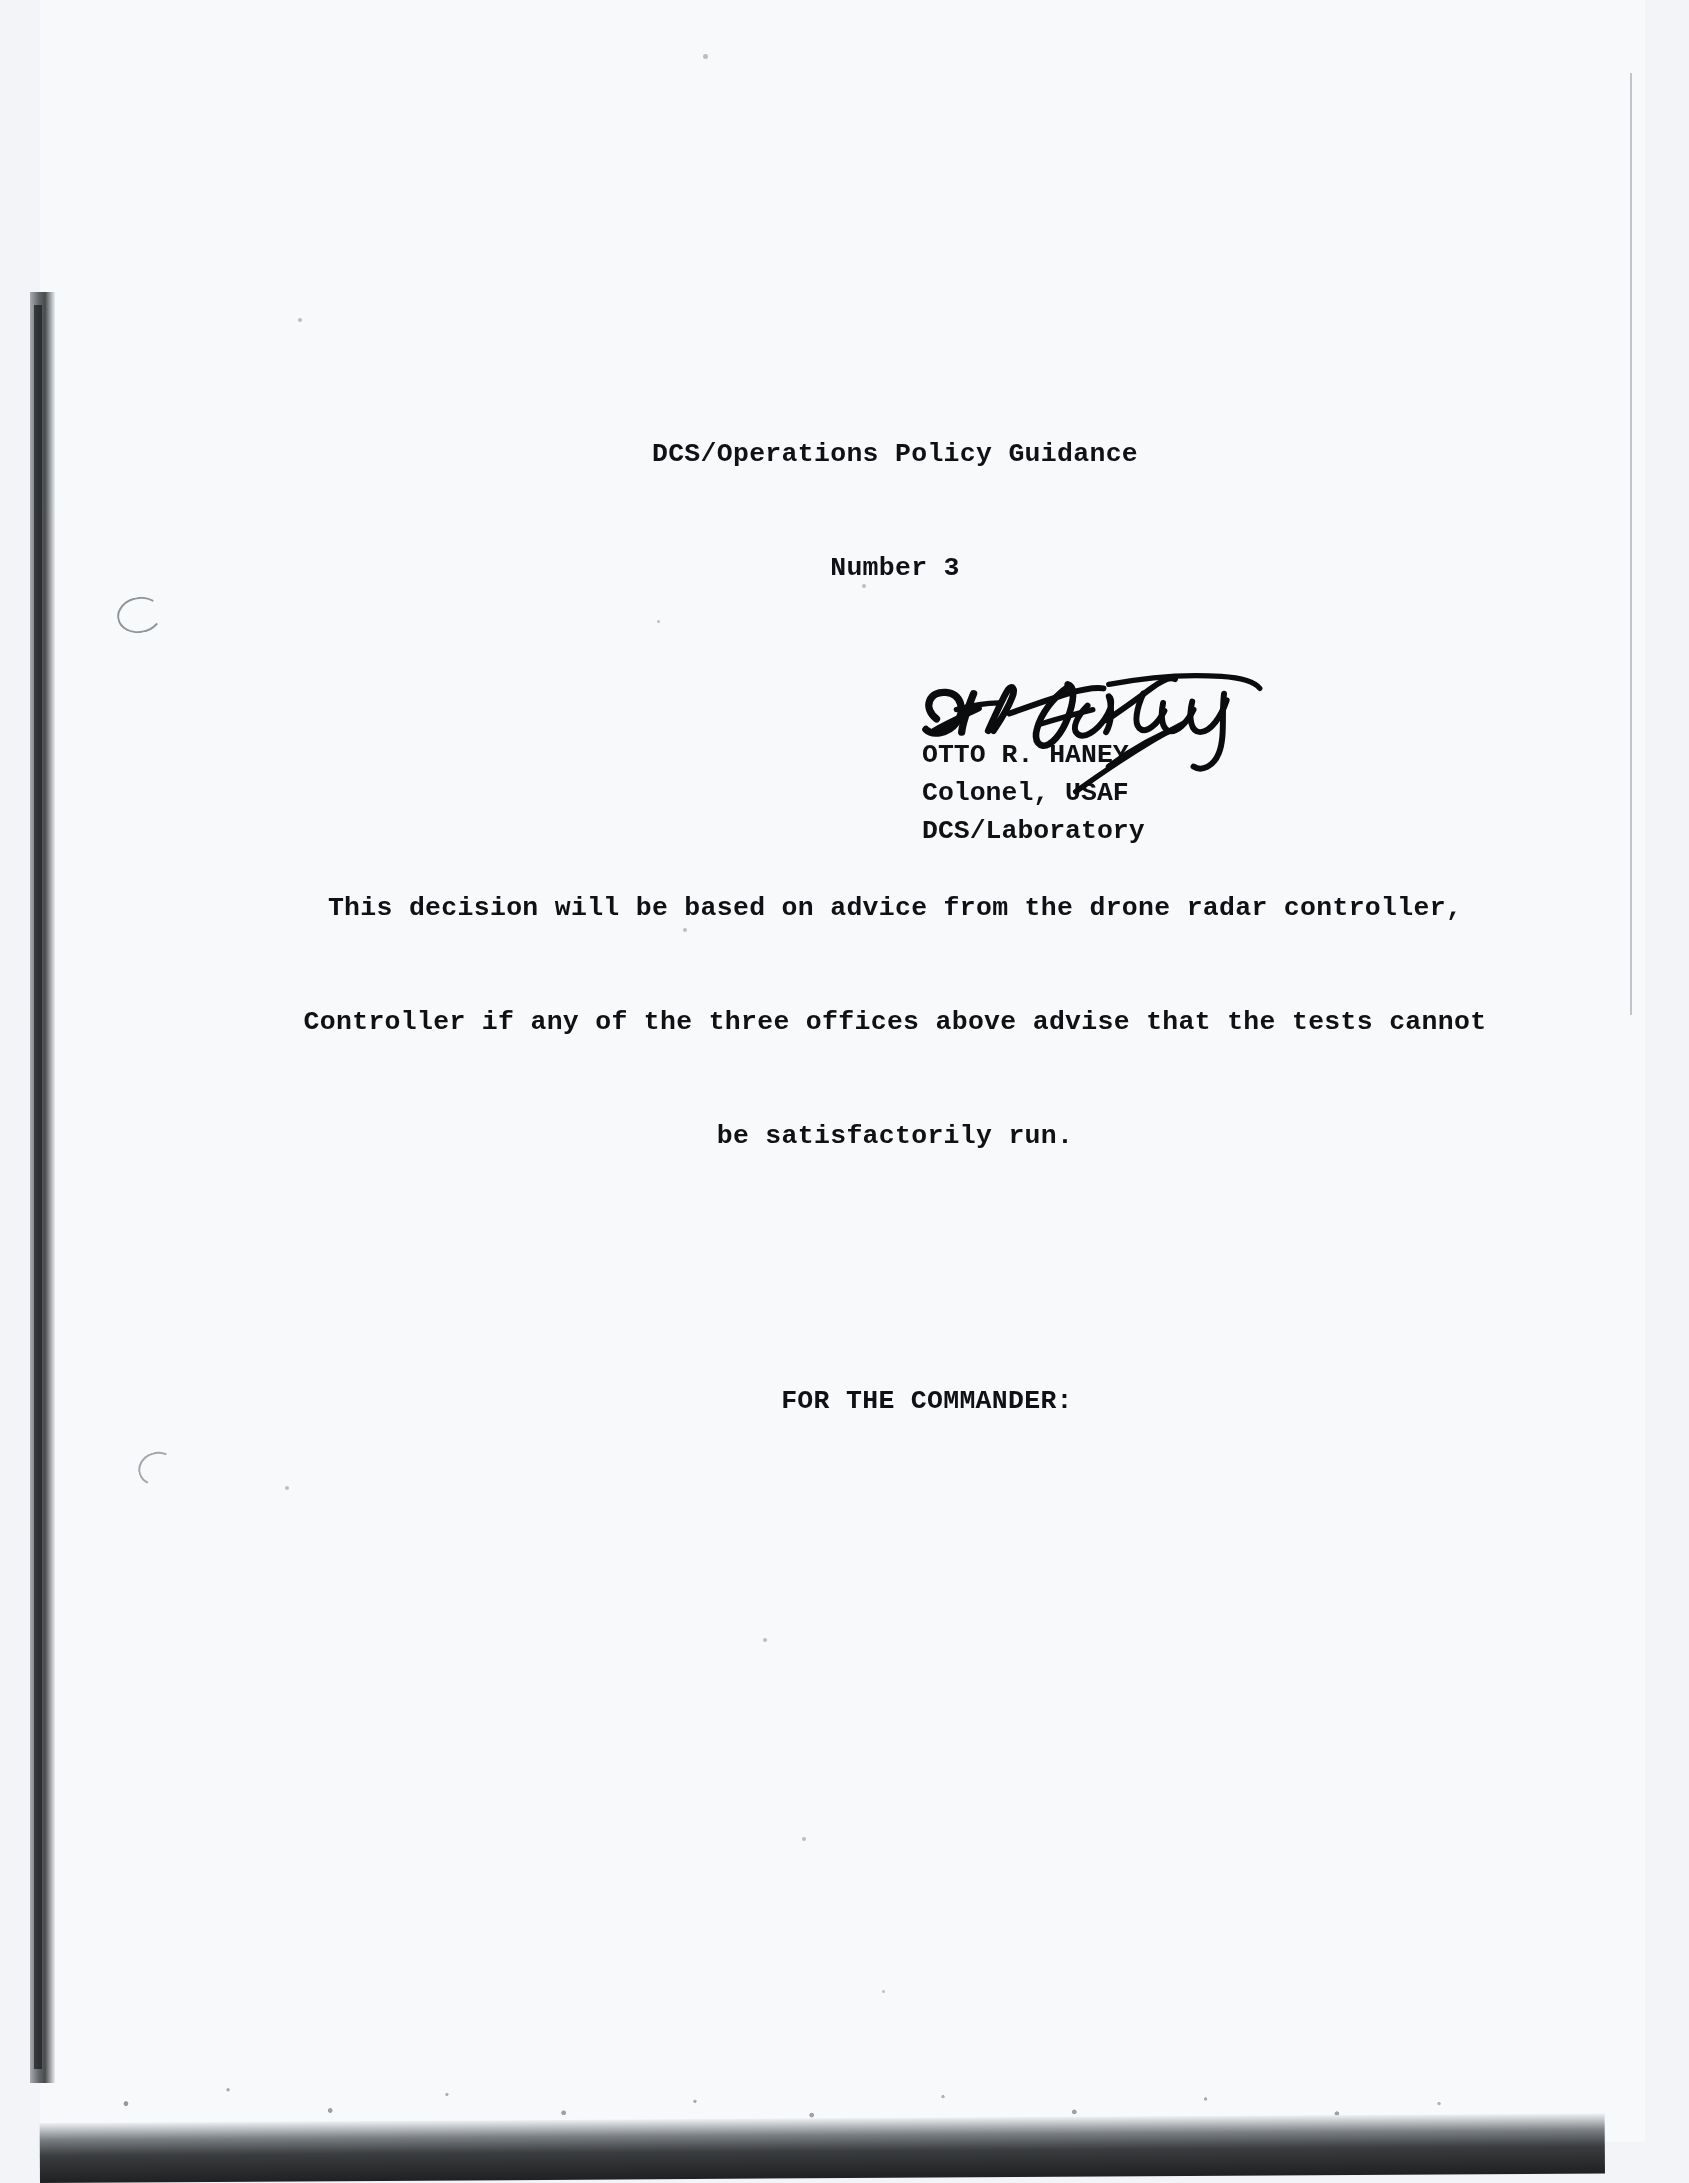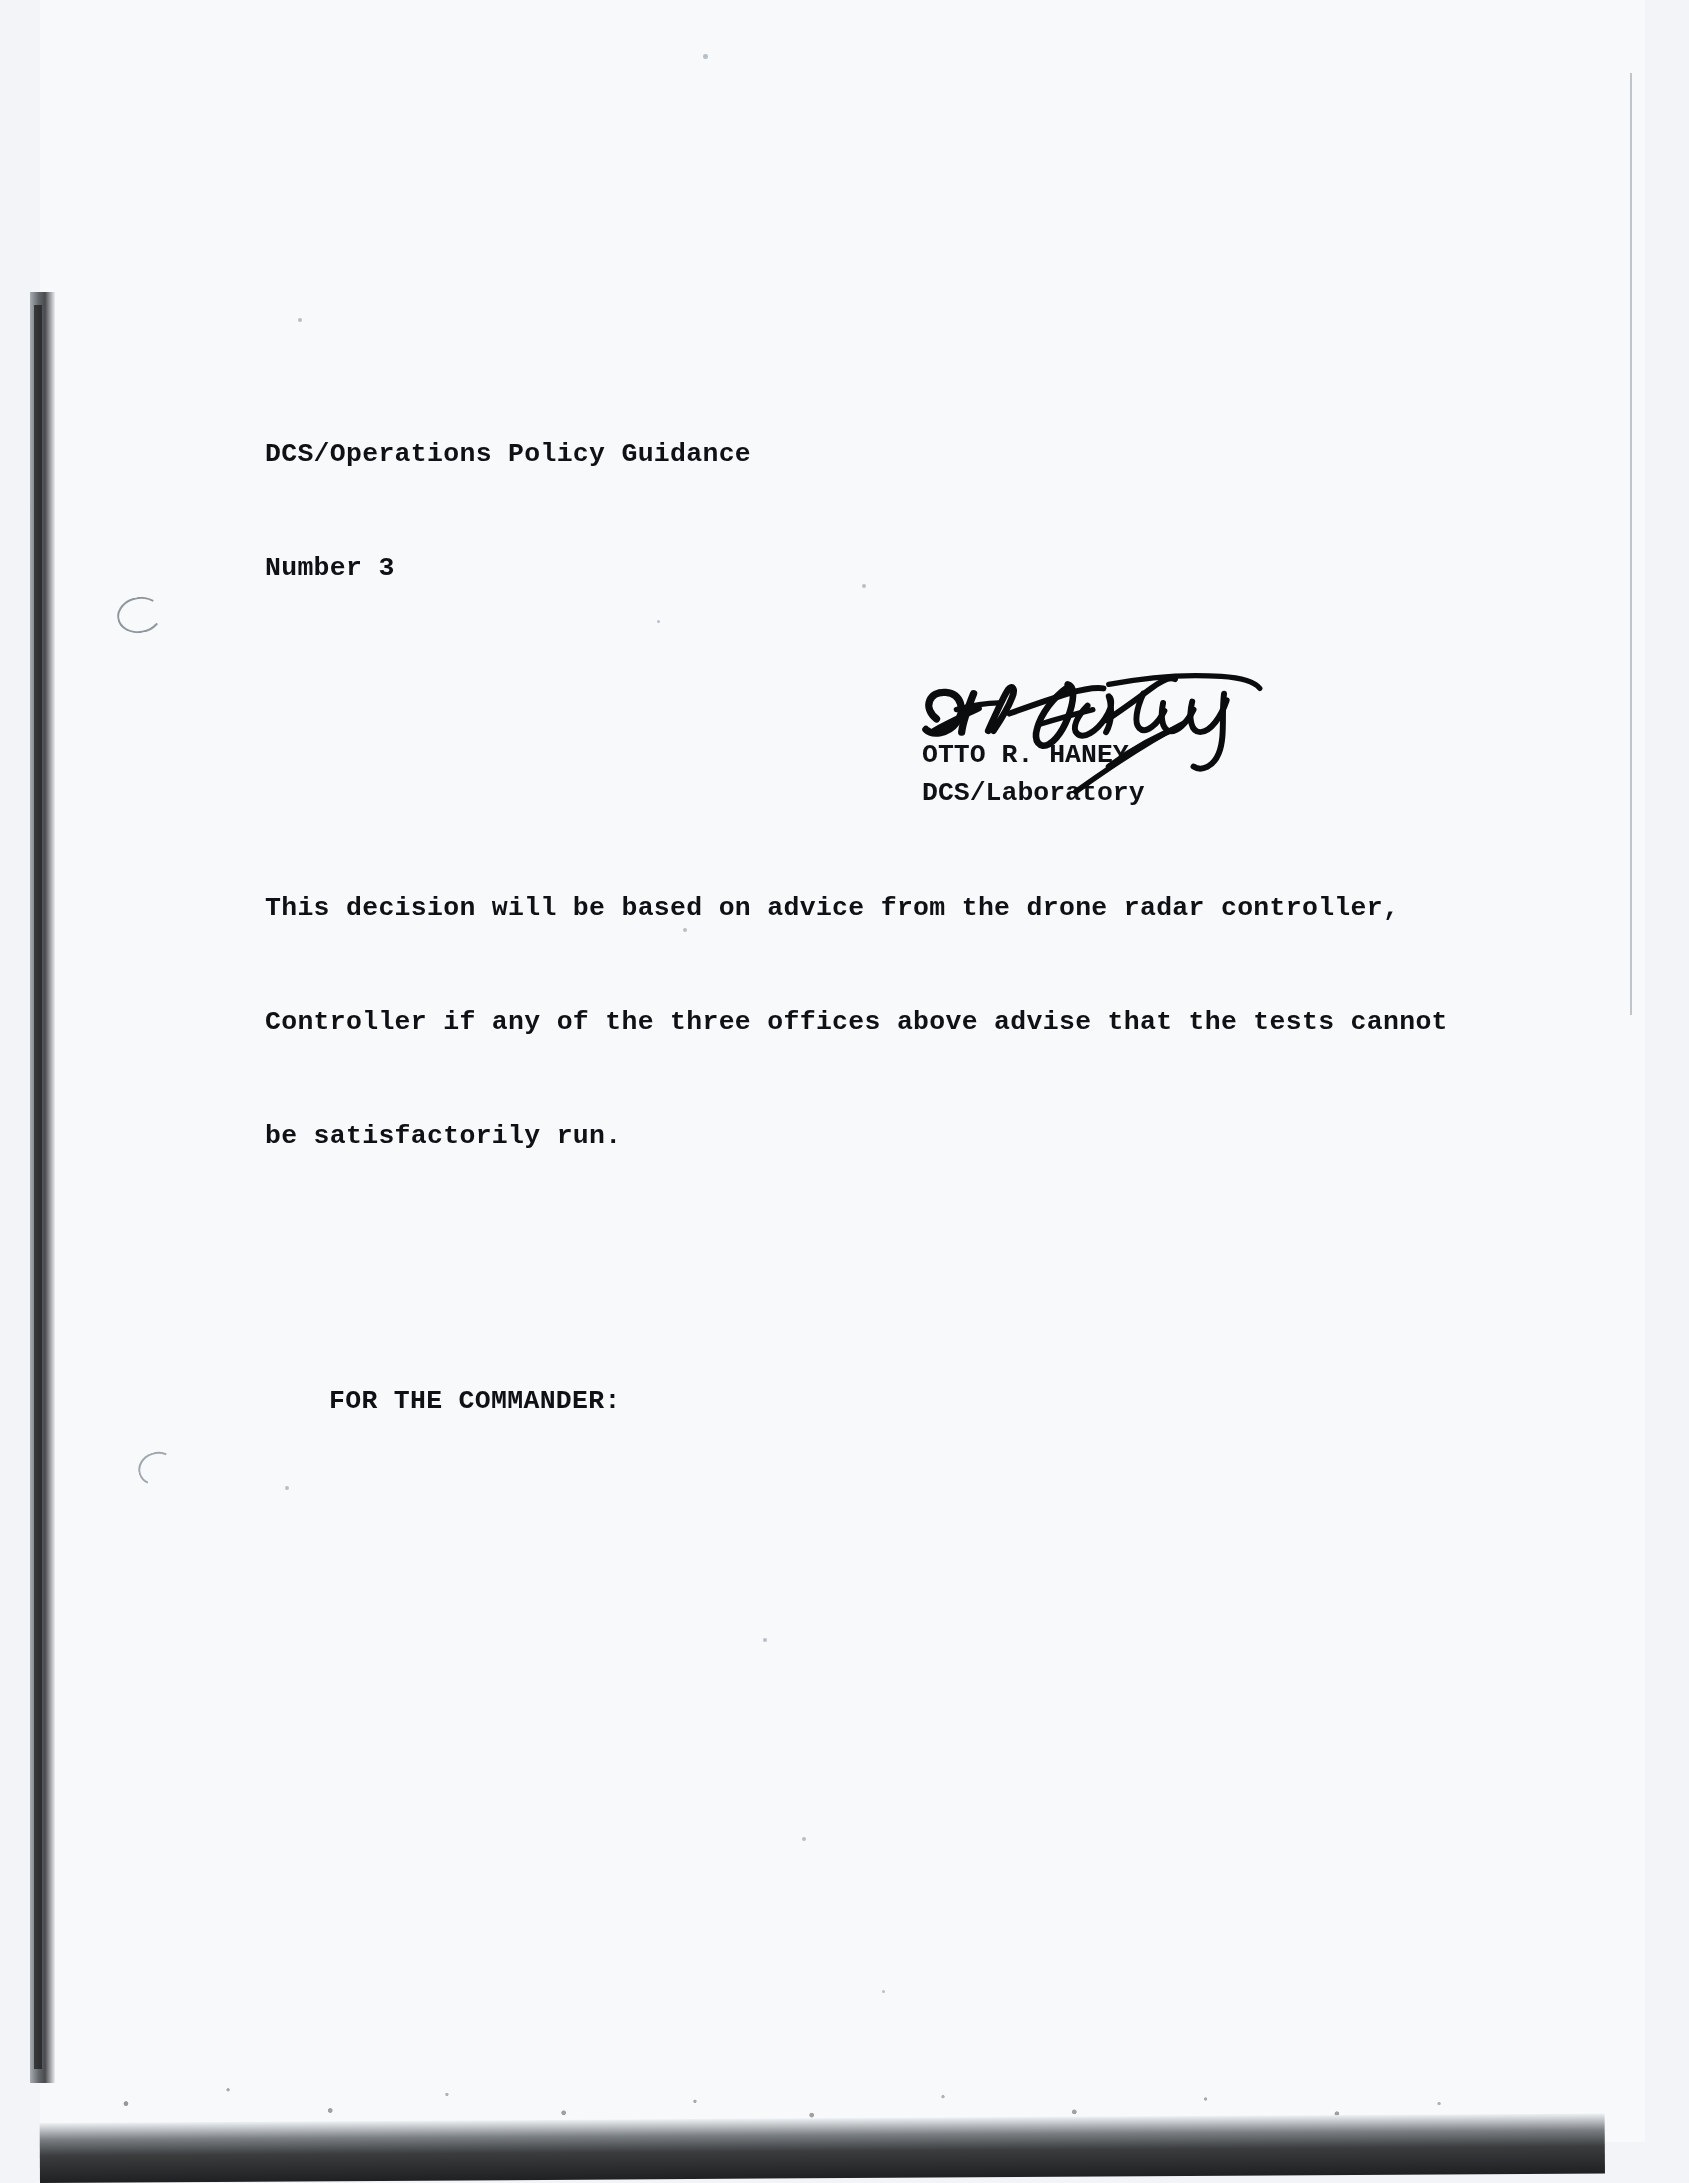--- a/index.html
+++ b/index.html
@@ -106,20 +106,21 @@
     left: 265px;
     top: 245px;
     width: 1260px;
     color: #101114;
     font-family: "Liberation Mono", monospace;
     font-size: 26.5px;
     line-height: 38px;
     letter-spacing: 0.3px;
     font-weight: 700;
     white-space: pre;
+    text-align: center;
   }
 
   .heading-block {
     margin-bottom: 36px;
   }
   .heading-line {
     white-space: pre;
   }
 
   .body-para {
@@ -249,16 +250,17 @@
         <path d="M352,40 C342,62 338,84 346,92 C356,102 374,86 384,66" stroke-width="9"></path>
         <path d="M382,54 C378,74 380,92 390,96 C402,100 418,84 428,64" stroke-width="9"></path>
         <path d="M426,52 C420,76 424,98 438,98 C454,98 470,74 478,50" stroke-width="9"></path>
         <path d="M474,40 C470,72 476,106 466,130 C458,150 440,158 428,150" stroke-width="9"></path>
         <path d="M300,26 C352,16 416,10 470,14 C500,16 520,22 528,32" stroke-width="8"></path>
         <path d="M300,150 C330,128 370,104 408,90" stroke-width="9"></path>
         <path d="M250,188 C300,152 360,112 414,84" stroke-width="8"></path>
       </g>
     </svg>
     <div class="sig-name">OTTO R. HANEY</div>
+    <div class="sig-name">Colonel, USAF</div>
     <div class="sig-name">DCS/Laboratory</div>
   </div>
 </div>
 
 
 </body></html>

